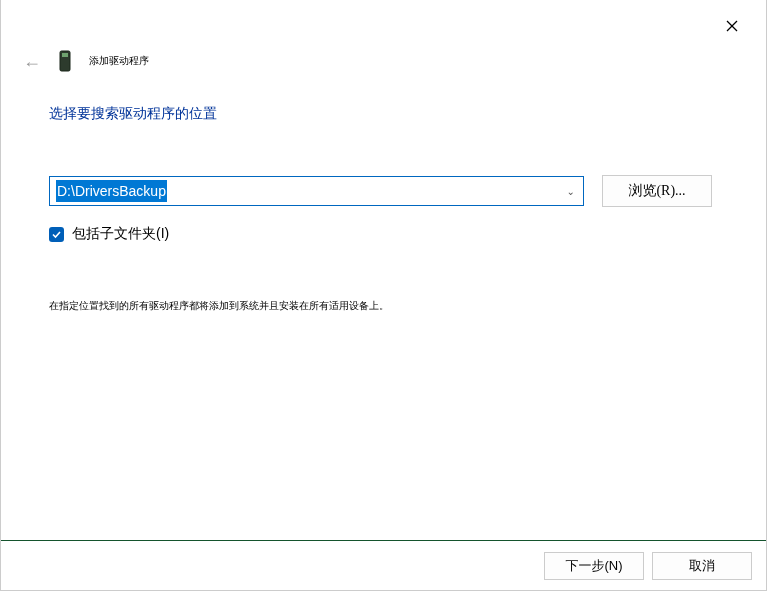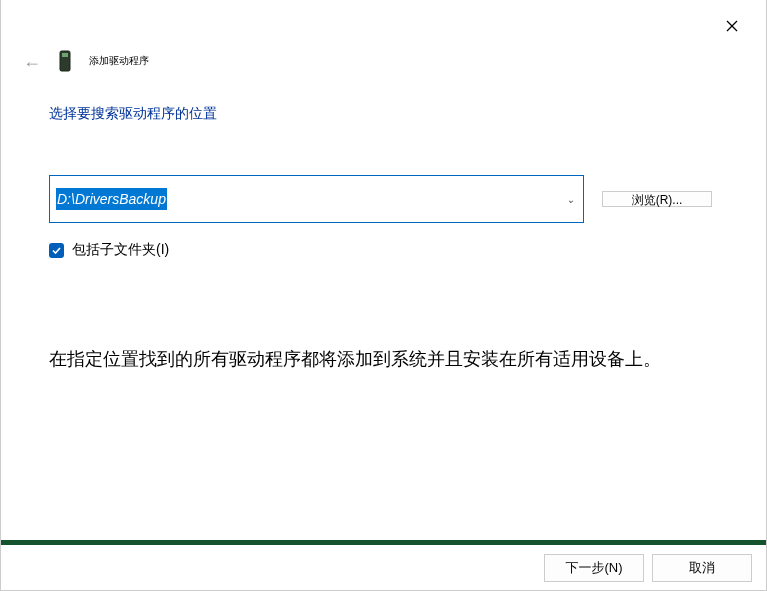--- a/index.html
+++ b/index.html
@@ -68,53 +68,52 @@
       margin-bottom: 52px;
     }
     .path-row {
       display: flex;
       gap: 18px;
       align-items: center;
       margin-bottom: 14px;
     }
     .combo {
       flex: 0 0 535px;
-      height: 48px;
+      height: 30px;
       border: 1px solid #0067c0;
       position: relative;
       display: flex;
       align-items: center;
       padding: 0 6px;
       cursor: text;
-      font-style: italic;
     }
     .combo-text {
       background: #0078d4;
       color: #fff;
       font-size: 14px;
       padding: 0 1px;
       line-height: 22px;
     }
     .combo-chevron {
       position: absolute;
       right: 8px;
       top: 50%;
       transform: translateY(-50%);
       color: #555;
       font-size: 10px;
       pointer-events: none;
     }
     .browse-btn {
       width: 110px;
-      height: 16px;
+      height: 32px;
       border: 1px solid #ccc;
       background: #fdfdfd;
-      font-size: 12px;
-      cursor: pointer;
-      font-family: Liberation Sans, sans-serif;
+      font-size: 14px;
+      cursor: pointer;
+      font-family: Liberation Serif, serif;
     }
     .checkbox-row {
       display: flex;
       align-items: center;
       gap: 8px;
       margin-top: 18px;
     }
     .checkbox {
       width: 15px;
       height: 15px;
@@ -125,31 +124,31 @@
       justify-content: center;
       cursor: pointer;
     }
     .checkbox svg { display: block; }
     .checkbox-label {
       font-size: 14px;
       color: #000;
       cursor: pointer;
     }
     .description {
-      margin-top: 88px;
-      font-size: 18px;
+      margin-top: 56px;
+      font-size: 10px;
       color: #000;
     }
     .footer {
       position: absolute;
       bottom: 0;
       left: 0;
       right: 0;
       height: 50px;
-      border-top: 5px solid #14532d;
+      border-top: 1px solid #14532d;
       display: flex;
       justify-content: flex-end;
       align-items: center;
       padding-right: 14px;
       gap: 8px;
     }
     .footer button {
       width: 100px;
       height: 28px;
       border: 1px solid #ccc;

